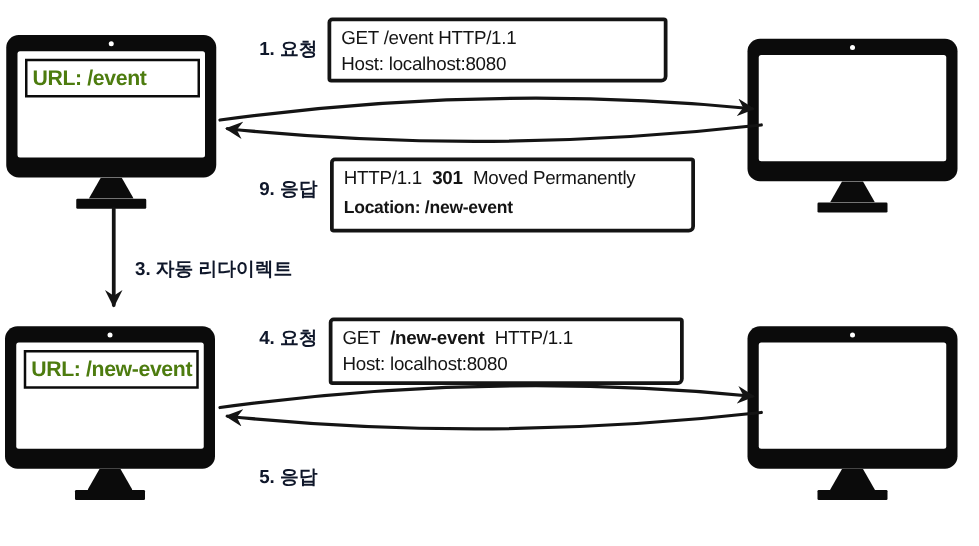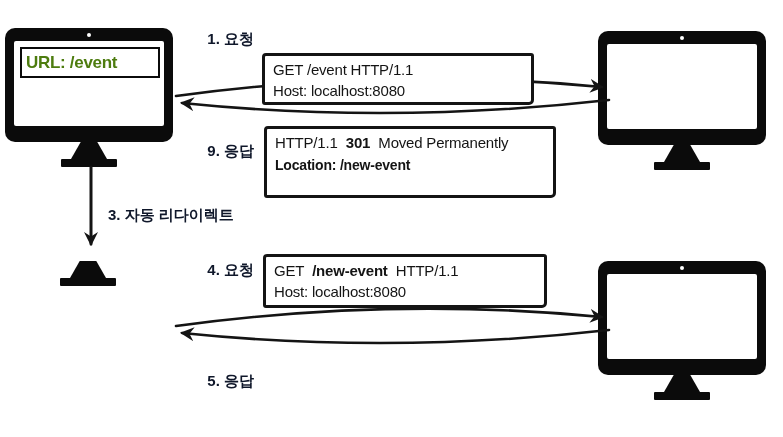--- a/index.html
+++ b/index.html
@@ -124,20 +124,28 @@
   <div class="monitor" style="left:598px; top:31px;">
     <div class="bezel">
       <div class="cam"></div>
       <div class="screen"></div>
     </div>
     <div class="neck"></div>
     <div class="base"></div>
   </div>
 
   <div class="monitor" style="left:4px; top:261px;">
+    <div class="bezel">
+      <div class="cam"></div>
+      <div class="screen">
+        <div class="urlbar">
+          <span>URL: /new-event</span>
+        </div>
+      </div>
+    </div>
     <div class="neck"></div>
     <div class="base"></div>
   </div>
 
   <div class="monitor" style="left:598px; top:261px;">
     <div class="bezel">
       <div class="cam"></div>
       <div class="screen"></div>
     </div>
     <div class="neck"></div>
@@ -162,30 +170,30 @@
   <svg class="arrows" style="left:78px; top:165px;" width="26" height="95" viewBox="0 0 26 95">
     <path class="stroke" style="stroke-width:3;" d="M 13 2 L 13 79" marker-end="url(#ah)"></path>
   </svg>
 
   <div class="step-label right" style="left:194px; top:30px;">1. 요청</div>
   <div class="step-label right" style="left:194px; top:142px;">9. 응답</div>
   <div class="step-label" style="left:108px; top:206px;">3. 자동 리다이렉트</div>
   <div class="step-label right" style="left:194px; top:261px;">4. 요청</div>
   <div class="step-label right" style="left:194px; top:372px;">5. 응답</div>
 
-  <div class="msgbox" style="left:262px; top:14px; width:272px; height:52px;margin-top:39px;">
+  <div class="msgbox" style="left:262px; top:14px; width:272px; height:52px;">
     <div class="line">
       <span class="seg">GET /event HTTP/1.1</span>
     </div>
     <div class="line">
       <span class="seg">Host: localhost:8080</span>
     </div>
   </div>
 
-  <div class="msgbox" style="left:264px; top:126px; width:292px; height:72px;">
+  <div class="msgbox" style="left:264px; top:126px; width:292px; height:60px;">
     <div class="line">
       <span class="seg">HTTP/1.1</span>
       <span class="seg bold">301</span>
       <span class="seg">Moved Permanently</span>
     </div>
     <div class="line big">
       <span class="seg">Location: /new-event</span>
     </div>
   </div>
 

